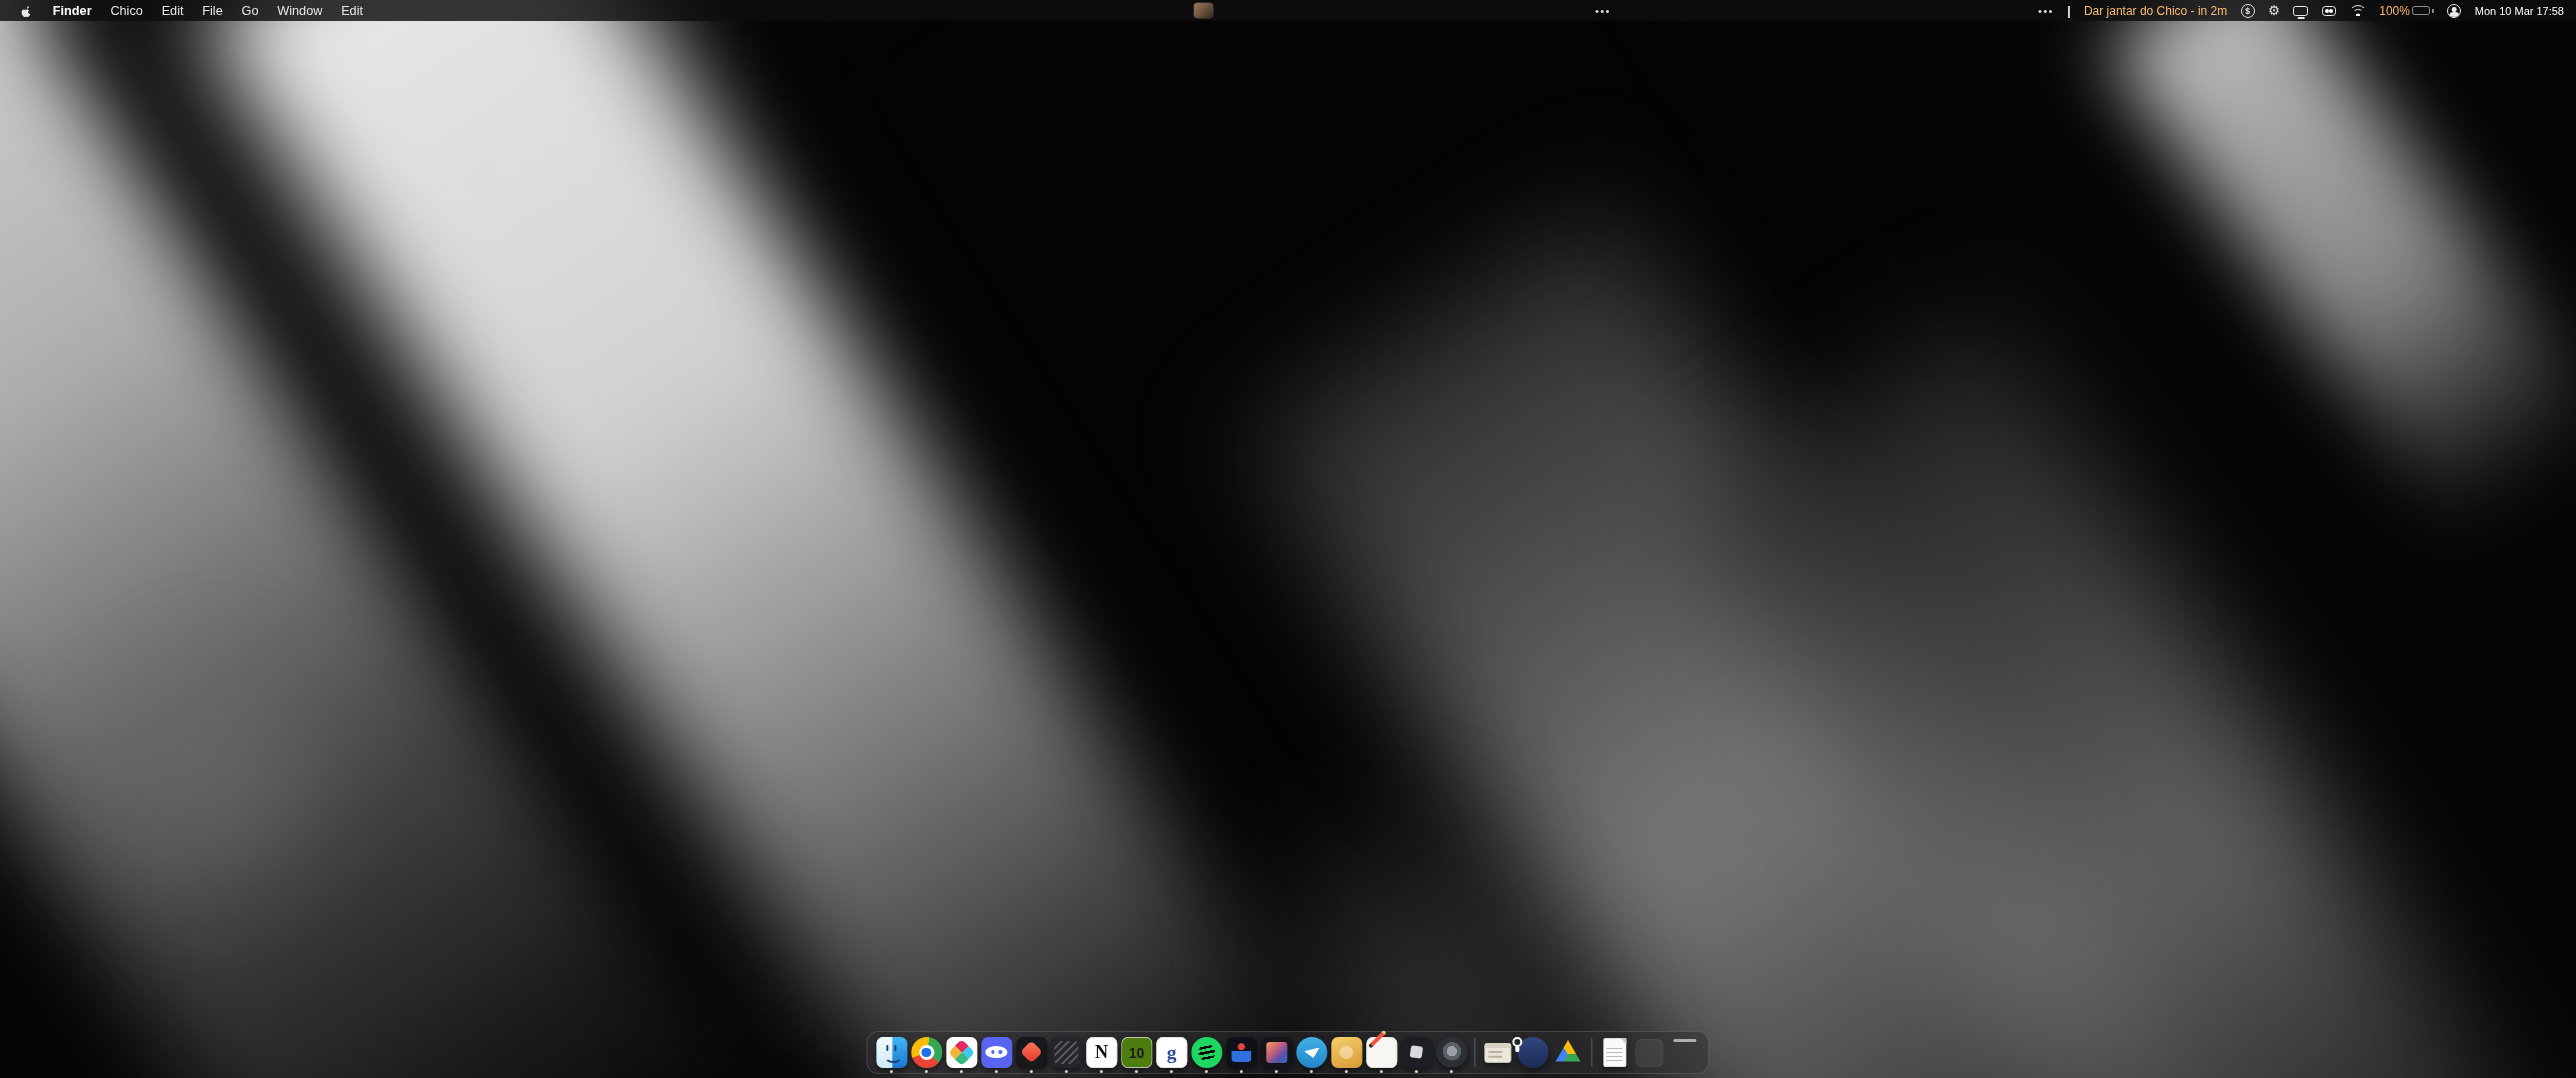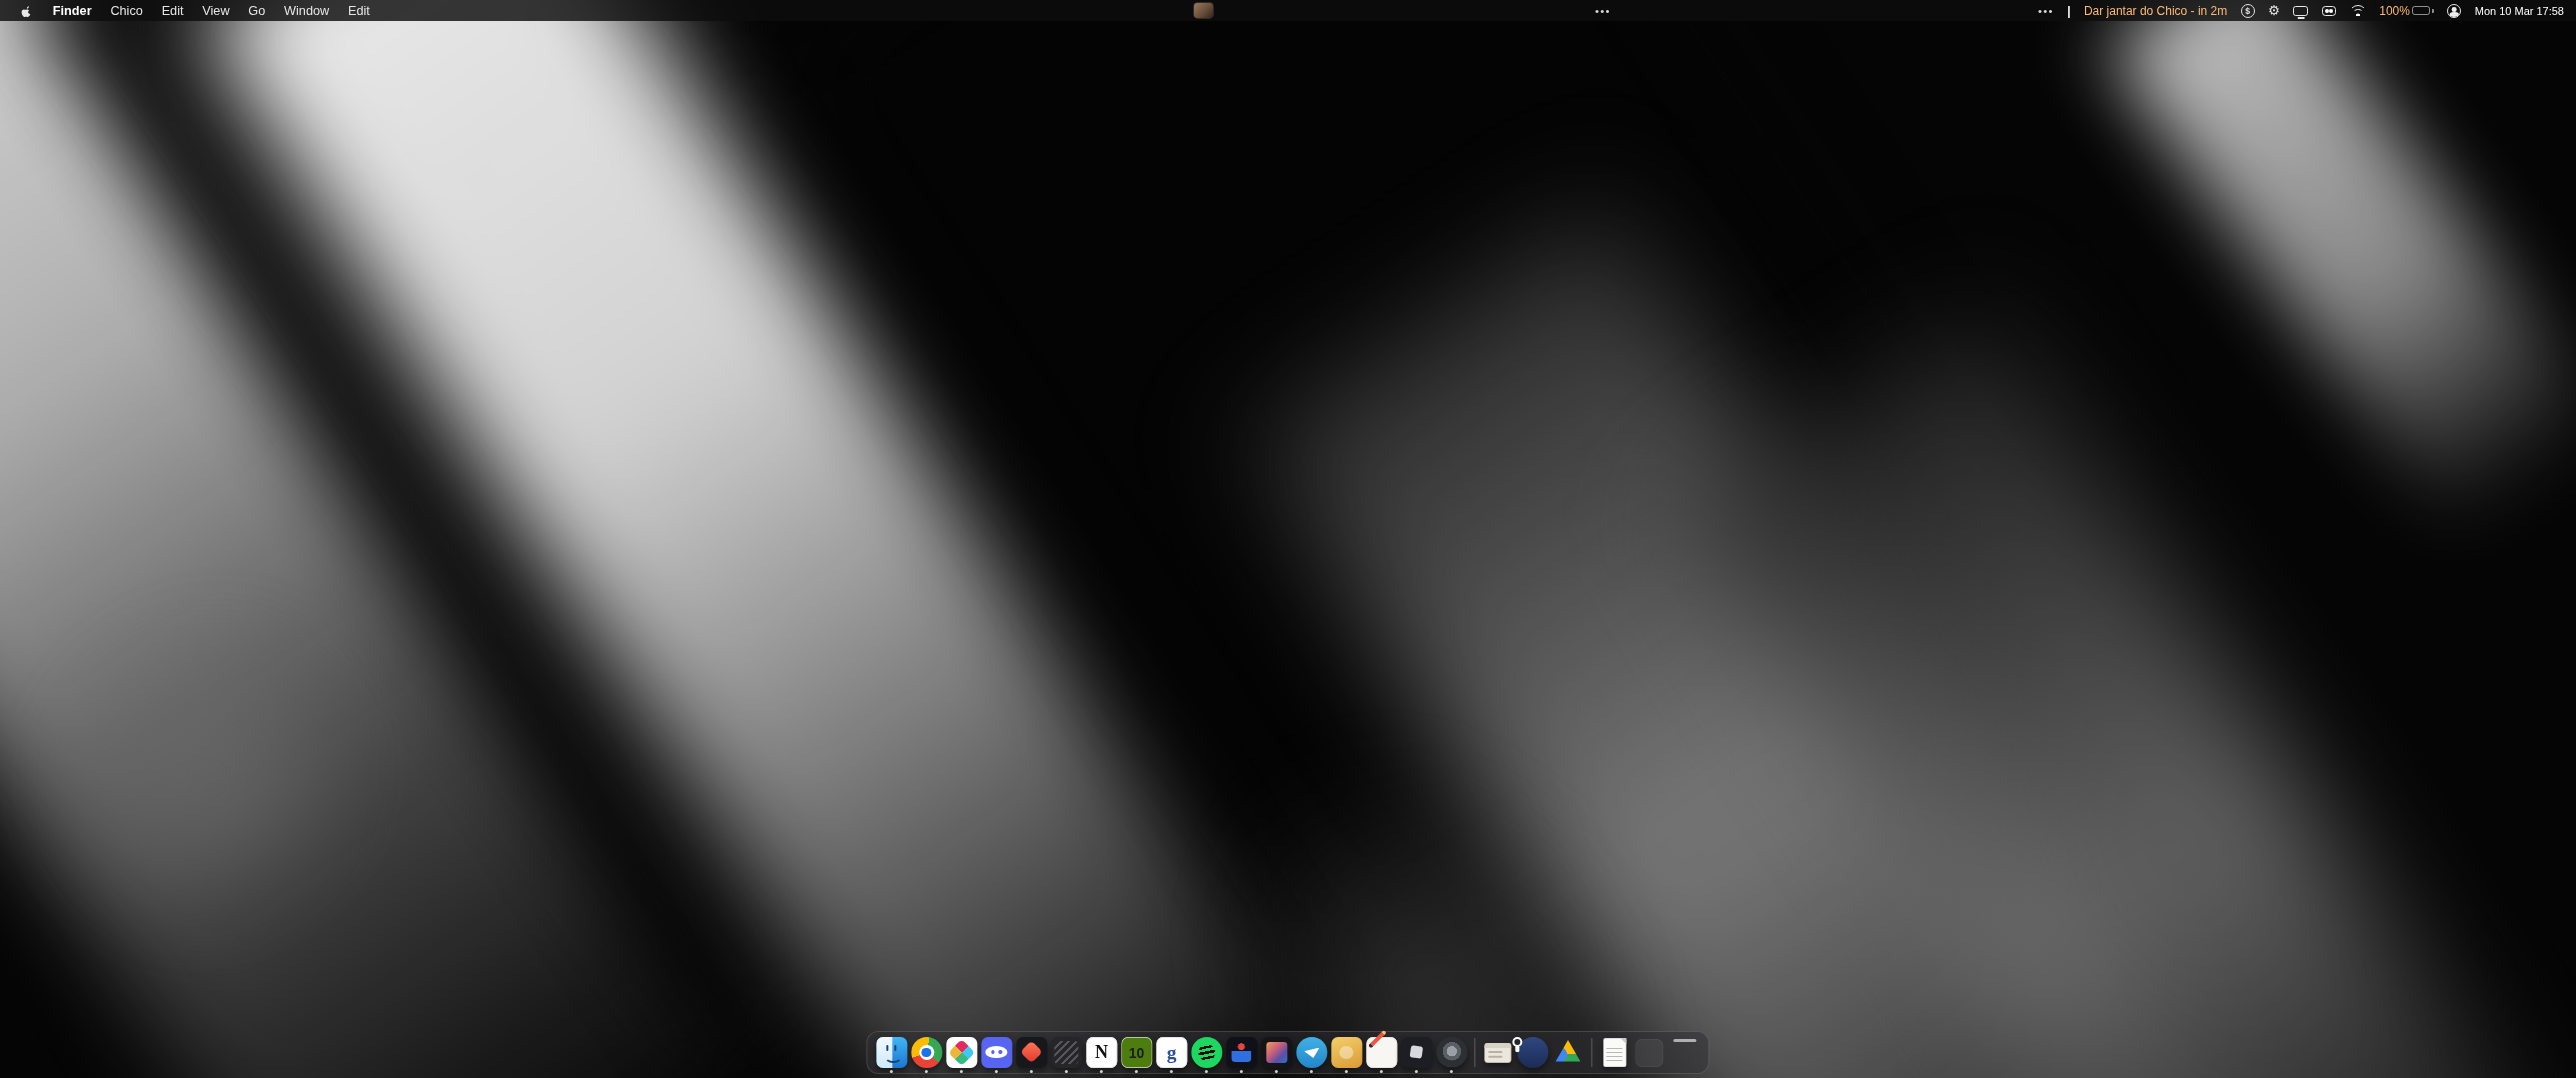--- a/index.html
+++ b/index.html
@@ -213,21 +213,21 @@
     <div class="mb-left">
       <span class="apple-logo">
         <svg viewBox="0 0 24 28" width="11.4" height="13.4" aria-hidden="true">
           <path fill="#e8e8e8" d="M19.6 21.3c-.6 1.4-1.3 2.7-2.3 3.9-.9 1.1-1.9 2.2-3.3 2.2-1.3 0-1.7-.8-3.3-.8s-2.1.8-3.3.8c-1.4 0-2.4-1.2-3.3-2.3C2 22.5.7 18.6 1.6 15.2c.6-2.2 2.3-3.9 4.4-3.9 1.3 0 2.5.9 3.3.9.8 0 2.3-1.1 3.9-.9.7 0 2.6.3 3.8 2.1-3.3 1.9-2.8 6.4 2.6 7.9zM15.5 8.1c.7-.9 1.2-2.1 1.1-3.3-1.1.1-2.4.8-3.1 1.6-.7.8-1.3 2-1.1 3.2 1.2.1 2.4-.7 3.1-1.5z"></path>
         </svg>
       </span>
       <span class="menu-item app-name">Finder</span>
       <span id="menu-bar-menus">
           <span class="menu-item">Chico</span>
           <span class="menu-item">Edit</span>
-          <span class="menu-item">View</span>
+          <span class="menu-item">File</span>
           <span class="menu-item">Go</span>
           <span class="menu-item">Window</span>
           <span class="menu-item">Edit</span>
         </span>
     </div>
 
     <div class="notch-widgets">
       <span class="mb-thumb"></span>
       <span class="mb-dots">•••</span>
     </div>

